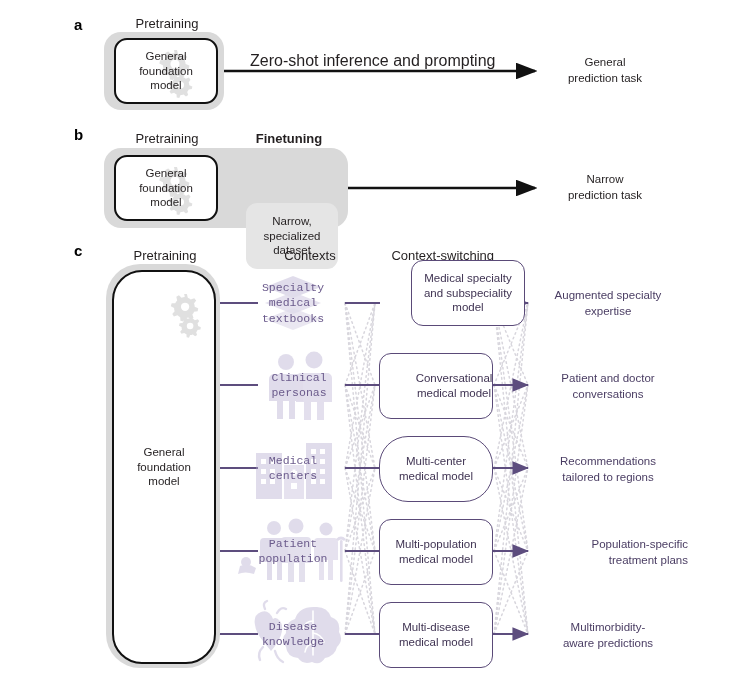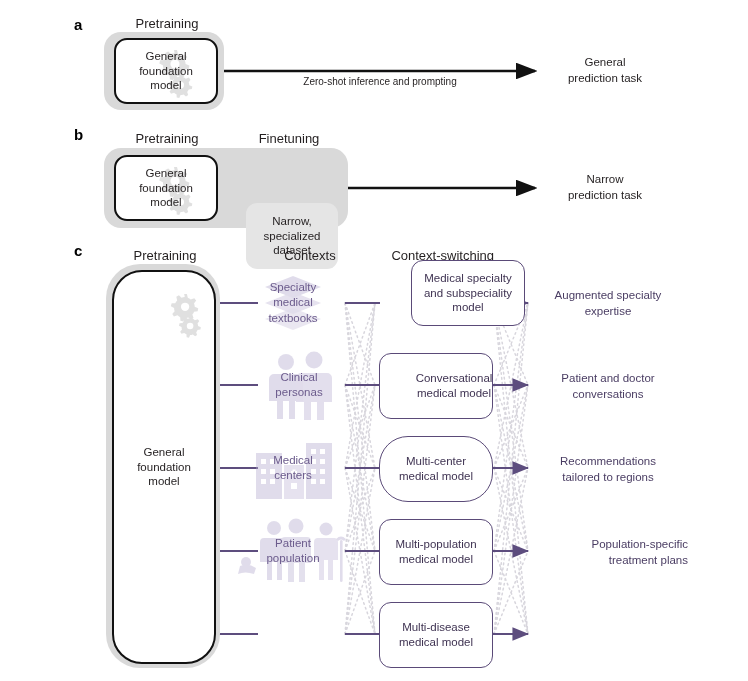--- a/index.html
+++ b/index.html
@@ -29,33 +29,32 @@
   .node-light{
     border:0;border-radius:11px;font-size:11.5px;color:#231f20;background:#e5e5e5;margin-top:48px;
   }
   .node-purple{
     border:1.7px solid #5a4a78;border-radius:12px;font-size:11.5px;color:#3f3352;
   }
   .shadowbox{
     position:absolute;background:#d9d9d9;border-radius:17px;
   }
   .edge-label{
-    position:absolute;font-size:10px;color:#231f20;text-align:center;
+    position:absolute;font-size:16px;color:#231f20;
     white-space:nowrap;
-    margin-top:24px;
   }
   .out-label{
     position:absolute;font-size:11.5px;color:#231f20;text-align:center;
     line-height:1.35;
   }
   .out-label.purple{color:#4a3d63;}
   .ctx{
     position:absolute;width:104px;text-align:center;
     font-size:11.5px;color:#6b5b8c;line-height:1.32;
-    display:flex;align-items:center;justify-content:center;
+    display:flex;align-items:center;justify-content:center;font-family:Liberation Mono, monospace;
   }
   .ctx span{position:relative;z-index:3;}
   .ctx-icon{
     position:absolute;left:0;top:0;width:104px;height:72px;z-index:1;
     display:flex;align-items:center;justify-content:center;
     opacity:.42;
   }
   .gearmark{
     position:absolute;z-index:1;opacity:.34;pointer-events:none;
   }
@@ -176,21 +175,21 @@
     </svg>
     <span class="nl">General<br>foundation<br>model</span>
   </div>
 
   <div class="edge-label" style="left:250px;top:52px;width:260px;">Zero-shot inference and prompting</div>
 
   <div class="out-label" style="left:525px;top:55px;width:160px;" class2="nl">General<br>prediction task</div>
 
   <div class="panel-letter" style="left:74px;top:127px;">b</div>
   <div class="col-head" style="left:107px;top:131px;width:120px;">Pretraining</div>
-  <div class="col-head" style="left:233px;top:131px;width:112px;">Finetuning</div>
+  <div class="col-head" style="left:233px;top:131px;width:112px;font-weight:bold;">Finetuning</div>
 
   <div class="shadowbox" style="left:104px;top:148px;width:244px;height:80px;"></div>
 
   <div class="node node-dark" style="left:114px;top:155px;width:104px;height:66px;">
     <svg class="gearmark" style="left:38px;top:8px;" width="44" height="50" viewBox="0 0 44 50">
       <g fill="#a6a6a6">
         <path d="M20 2 l3 0 l1 4 a9 9 0 0 1 3.2 1.9 l3.9-1.4 l2.1 2.6 l-2.4 3.3 a9 9 0 0 1 .8 3.6 l3.8 1.5 l-.5 3.3 l-4 .5 a9 9 0 0 1-1.9 3.1 l1.3 3.9 l-2.8 1.9 l-3.1-2.5 a9 9 0 0 1-3.6.7 l-1.7 3.7 l-3.2-.7 l-.3-4 a9 9 0 0 1-3-2 l-3.9 1.2 l-1.8-2.8 l2.6-3 a9 9 0 0 1-.6-3.6 l-3.6-1.8 l.9-3.2 l4 -.2 a9 9 0 0 1 2.1-3 l-1-4 l2.9-1.6 l2.9 2.7 a9 9 0 0 1 3.5-.9 Z"></path>
         <circle cx="21" cy="16" r="4.6" fill="#ffffff"></circle>
         <path d="M26 26 l2.4 0 l.8 3.2 a7 7 0 0 1 2.6 1.5 l3.1-1.1 l1.7 2.1 l-1.9 2.6 a7 7 0 0 1 .6 2.9 l3 1.2 l-.4 2.6 l-3.2.4 a7 7 0 0 1-1.5 2.5 l1 3.1 l-2.2 1.5 l-2.5-2 a7 7 0 0 1-2.9.6 l-1.3 2.9 l-2.6-.5 l-.2-3.2 a7 7 0 0 1-2.4-1.6 l-3.1 1 l-1.4-2.3 l2-2.4 a7 7 0 0 1-.5-2.9 l-2.9-1.4 l.7-2.6 l3.2-.2 a7 7 0 0 1 1.7-2.4 l-.8-3.2 l2.3-1.3 l2.3 2.2 a7 7 0 0 1 2.8-.7 Z"></path>
         <circle cx="26.5" cy="37" r="3.6" fill="#ffffff"></circle>
@@ -296,20 +295,39 @@
           <circle cx="92" cy="11" r="6.5"></circle>
           <path d="M84 20 h16 a4 4 0 0 1 4 4 v18 h-5 v20 h-5 v-20 h-4 v20 h-5 v-20 h-5 v-18 a4 4 0 0 1 4-4 Z" opacity=".85"></path>
           <rect x="106" y="22" width="2.6" height="42" rx="1.3"></rect>
           <path d="M103 22 q4-4 8 0" stroke="#b7aed0" stroke-width="2.6" fill="none"></path>
         </g>
       </svg>
     </div>
     <span>Patient<br>population</span>
   </div>
 
+  <div class="ctx" style="left:241px;top:598px;height:72px;">
+    <div class="ctx-icon" style="width:100px;left:2px;">
+      <svg width="100" height="70" viewBox="0 0 100 70">
+        <g fill="#b7aed0">
+          <path d="M30 20 q-4-10-12-7 -8 3-6 13 1 8 8 16 l8 10 q7-8 10-16 3-9-1-14 -4-5-7-2 Z"></path>
+          <path d="M22 10 q-3-6 2-8 M34 14 q4-7 9-4" stroke="#b7aed0" stroke-width="2.4" fill="none" stroke-linecap="round"></path>
+          <path d="M20 48 q-6 6-3 13 M32 52 q2 8 8 11" stroke="#b7aed0" stroke-width="2.4" fill="none" stroke-linecap="round"></path>
+          <path d="M70 8 q-14 0-18 12 -10 3-9 14 -6 6 0 14 1 10 12 11 5 7 14 4 8 4 13-4 10-2 12-11 7-7 2-15 2-12-8-15 -4-11-16-10 Z"></path>
+        </g>
+        <g stroke="#ffffff" stroke-width="1.6" fill="none" stroke-linecap="round">
+          <path d="M70 12 v44"></path>
+          <path d="M70 22 q-8 0-10 8"></path>
+          <path d="M70 34 q8 1 11 9"></path>
+          <path d="M70 44 q-7 2-8 9"></path>
+        </g>
+      </svg>
+    </div>
+    <span>Disease<br>knowledge</span>
+  </div>
 
   <div class="node node-purple" style="left:379px;top:260px;width:114px;height:66px;margin-left:32px;">
     <span>Medical specialty<br>and subspeciality<br>model</span>
   </div>
   <div class="node node-purple" style="left:379px;top:353px;width:114px;height:66px;padding-left:36px;">
     <span>Conversational<br>medical model</span>
   </div>
   <div class="node node-purple" style="left:379px;top:436px;width:114px;height:66px;border-radius:29px;">
     <span>Multi-center<br>medical model</span>
   </div>
@@ -317,14 +335,15 @@
     <span>Multi-population<br>medical model</span>
   </div>
   <div class="node node-purple" style="left:379px;top:602px;width:114px;height:66px;">
     <span>Multi-disease<br>medical model</span>
   </div>
 
   <div class="out-label purple" style="left:528px;top:288px;width:160px;">Augmented specialty<br>expertise</div>
   <div class="out-label purple" style="left:528px;top:371px;width:160px;">Patient and doctor<br>conversations</div>
   <div class="out-label purple" style="left:528px;top:454px;width:160px;">Recommendations<br>tailored to regions</div>
   <div class="out-label purple" style="left:528px;top:537px;width:160px;text-align:right;">Population-specific<br>treatment plans</div>
+  <div class="out-label purple" style="left:528px;top:620px;width:160px;">Multimorbidity-<br>aware predictions</div>
 
 </div>
 
 </body></html>

